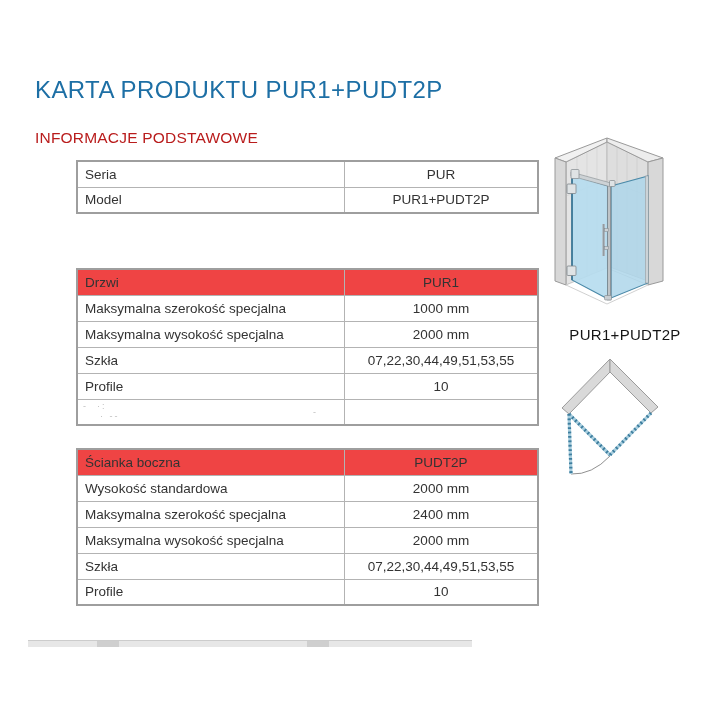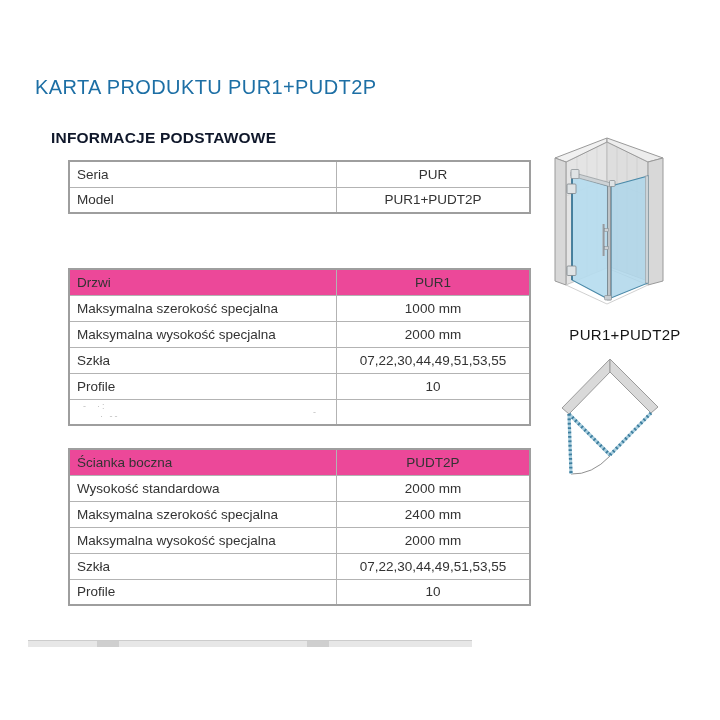--- a/index.html
+++ b/index.html
@@ -1,40 +1,40 @@
 <!DOCTYPE html>
 <html><head>
 <meta charset="utf-8">
 <style>
   html,body{margin:0;padding:0;background:#fff;}
   #page{position:relative;width:720px;height:720px;background:#ffffff;overflow:hidden;
         font-family:"Liberation Sans", sans-serif;}
 
-  .title{position:absolute;left:35px;top:76px;font-size:20px;color:#1d6fa5;
+  .title{position:absolute;left:35px;top:76px;font-size:24px;color:#1d6fa5;
          font-weight:400;letter-spacing:0.4px;white-space:nowrap;}
-  .sec{position:absolute;left:51px;font-size:15.5px;color:#0f172a;font-weight:700;
+  .sec{position:absolute;left:35px;font-size:15.5px;color:#b91c1c;font-weight:400;
        letter-spacing:0.2px;white-space:nowrap;}
   .sec-basic{top:129px;}
   .sec-details{top:237px;}
 
-  .tblwrap{position:absolute;left:20px;padding-left:48px;}
+  .tblwrap{position:absolute;left:28px;padding-left:48px;}
   .w-basic{top:160px;}
   .w-door{top:268px;}
   .w-side{top:448px;height:224px;overflow:hidden;}
 
   table.tbl{border-collapse:collapse;table-layout:fixed;width:444px;
             font-size:13.5px;color:#333;border:2px solid #9e9e9e;}
   table.tbl td{border:1px solid #b3b3b3;padding:2px 7px;vertical-align:middle;
                overflow:hidden;background:#fff;}
   table.tbl td.c1{width:252px;}
   table.tbl td.c2{width:178px;text-align:center;}
   table.tbl tr{height:26px;}
   table.tbl tr.tall{height:39px;}
   .tbl-basic td{background:#efefef;}
-  tr.hdr td{background:#ec4899;}
+  tr.hdr td{background:#ef4444;}
 
   
   .smudge{position:absolute;color:#bdbdbd;font-size:9px;letter-spacing:2px;
           filter:blur(0.4px);white-space:nowrap;}
 
   
   .cutbar{position:absolute;left:28px;top:640px;width:444px;height:6px;
           background:#e7e7e7;border-top:1px solid #cccccc;}
   .cutbar .notch{position:absolute;top:0;height:6px;width:22px;background:#cfcfcf;}
 

